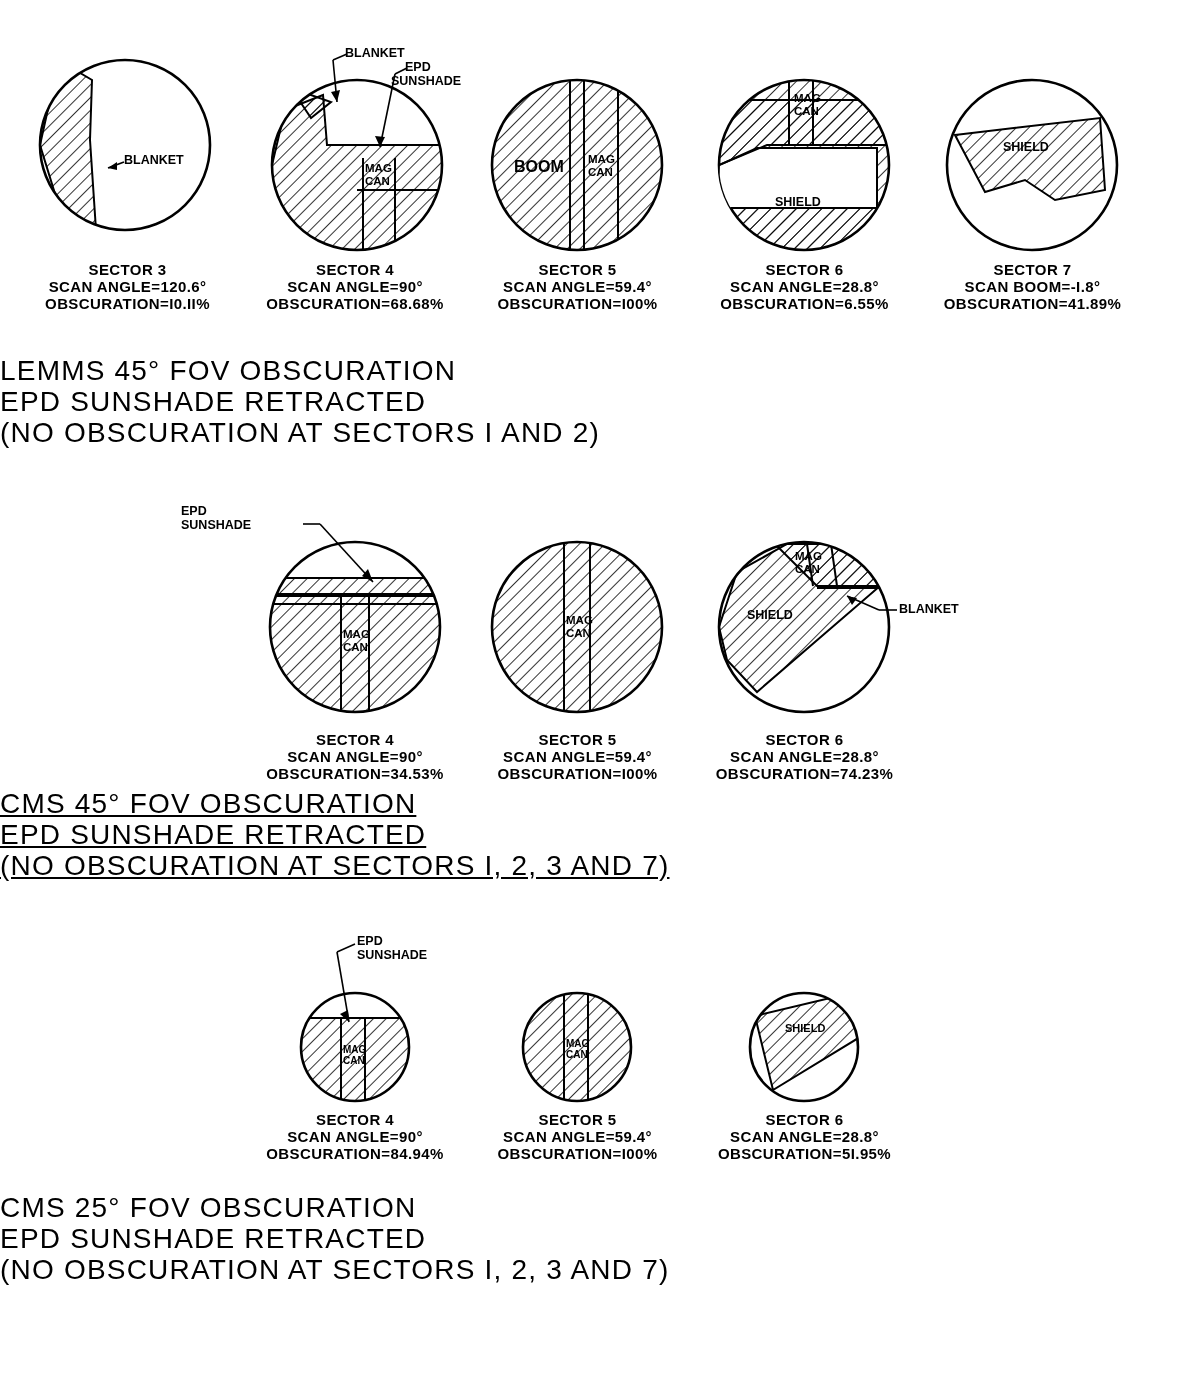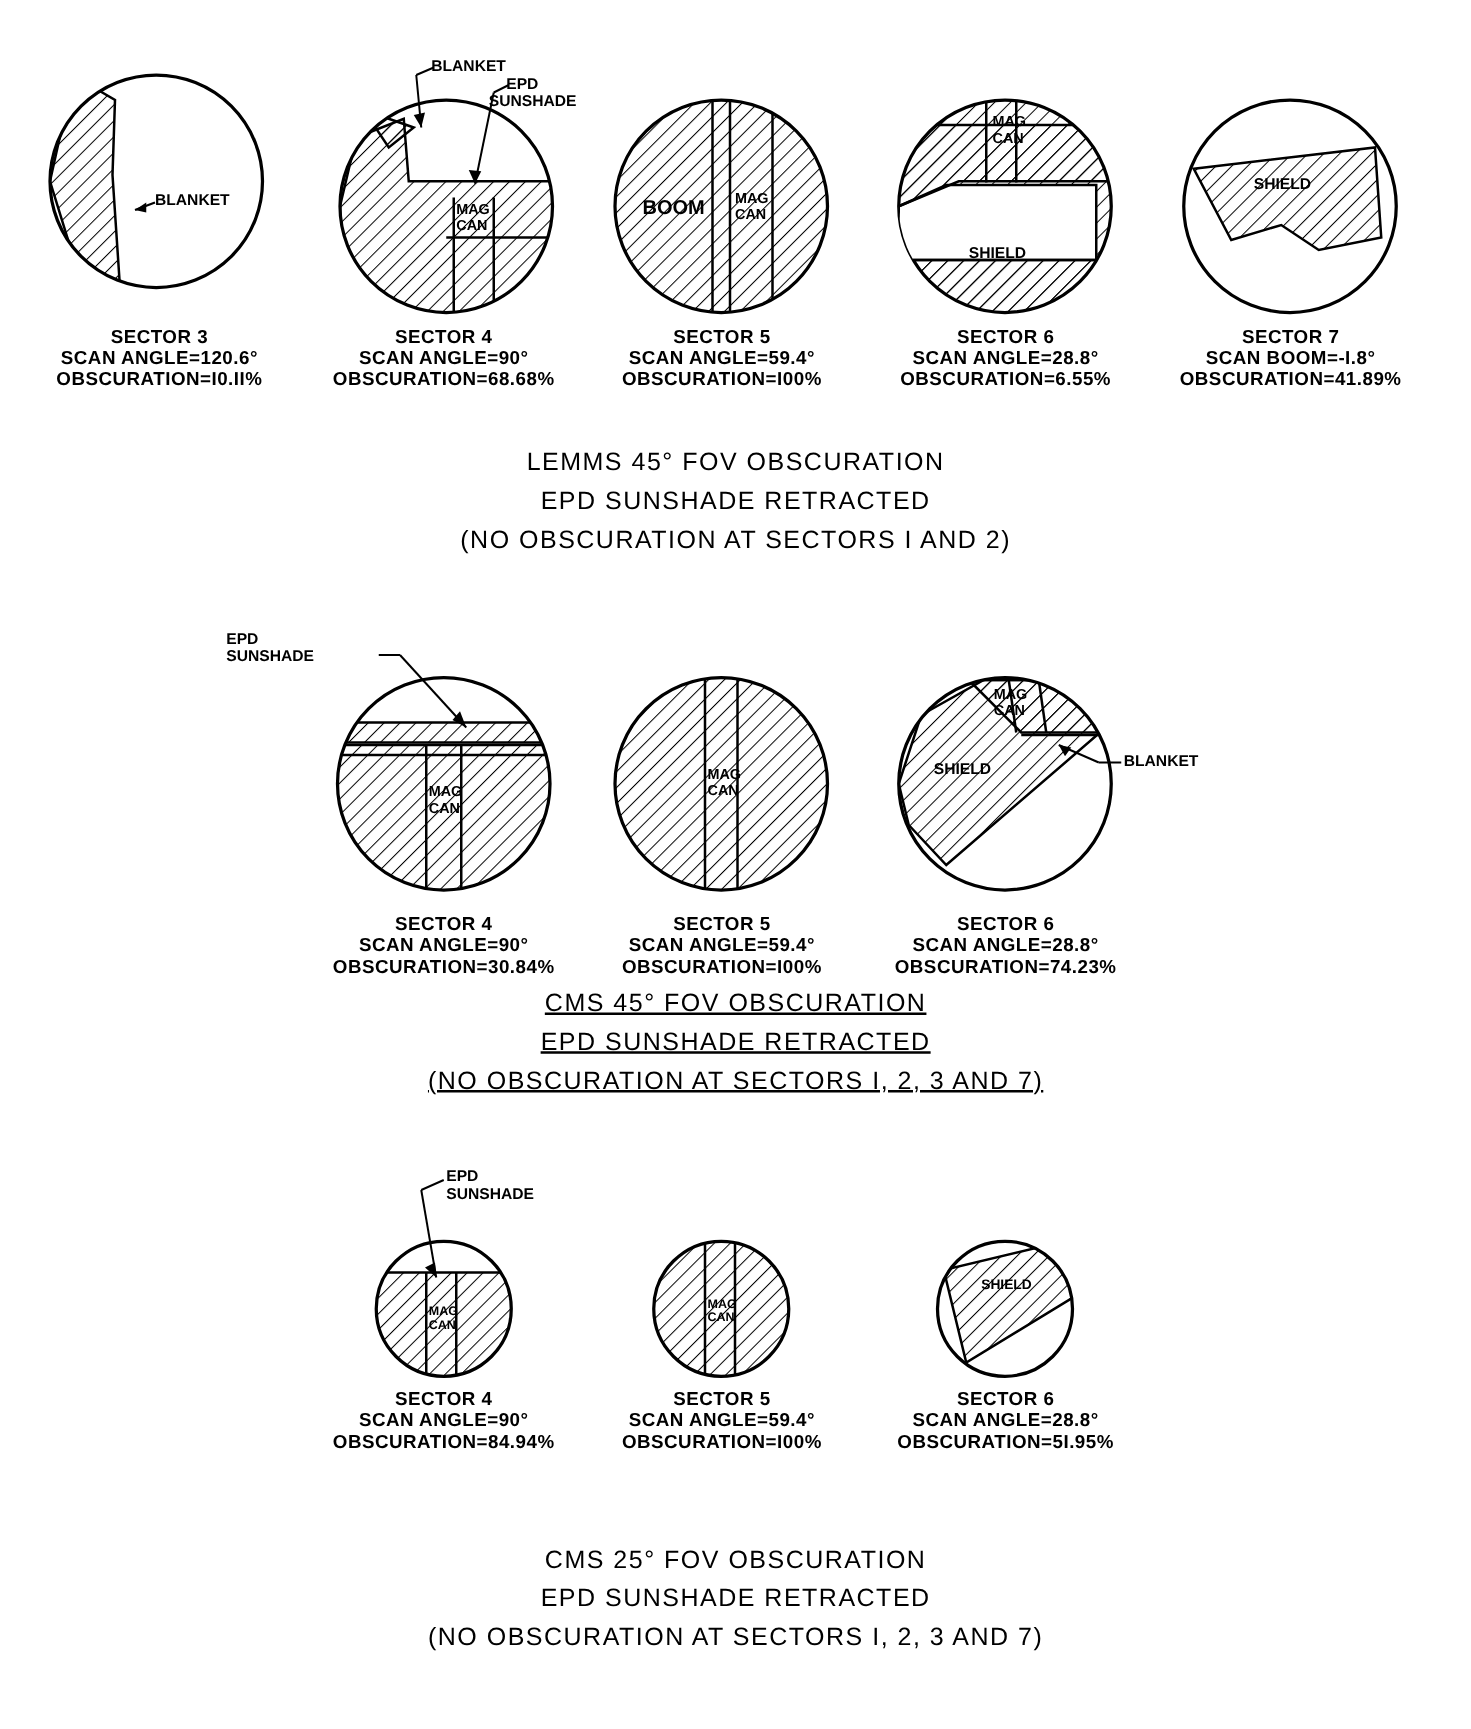--- a/index.html
+++ b/index.html
@@ -36,22 +36,21 @@
   }
   .caption {
     margin-top: 6px;
     font-size: 15px;
     font-weight: bold;
     letter-spacing: 0.4px;
     line-height: 17px;
     white-space: nowrap;
   }
   .group-title {
-    text-align: center;
-    font-size: 20px;
+    font-size: 28px;
     letter-spacing: 1.2px;
     line-height: 31px;
     white-space: nowrap;
   }
   svg { display: block; }
   .lbl {
     font-family: "Liberation Sans", sans-serif;
     font-weight: bold;
   }
 </style>
@@ -235,21 +234,21 @@
           <line x1="75" y1="24" x2="58" y2="24" stroke="#000" stroke-width="1.6"></line>
         </svg>
         <div class="lbl" style="position:absolute;left:-64px;top:4px;font-size:12.5px;">EPD</div>
         <div class="lbl" style="position:absolute;left:-64px;top:18px;font-size:12.5px;">SUNSHADE</div>
         <div class="lbl" style="position:absolute;left:98px;top:128px;font-size:11.5px;">MAG</div>
         <div class="lbl" style="position:absolute;left:98px;top:141px;font-size:11.5px;">CAN</div>
       </div>
       <div class="caption">
         <div>SECTOR 4</div>
         <div>SCAN ANGLE=90°</div>
-        <div>OBSCURATION=30.84%</div>
+        <div>OBSCURATION=34.53%</div>
       </div>
     </div>
 
     <div class="cell" style="left:470px;width:215px;">
       <div class="diagram-holder" style="width:215px;height:225px;">
         <svg width="215" height="225" viewBox="0 0 215 225">
           <defs>
               <clipPath id="d5">
                 <circle cx="107" cy="127" r="85"></circle>
               </clipPath>
@@ -386,18 +385,18 @@
       </div>
       <div class="caption">
         <div>SECTOR 6</div>
         <div>SCAN ANGLE=28.8°</div>
         <div>OBSCURATION=5I.95%</div>
       </div>
     </div>
 
   </div>
 
-  <div class="group-title" style="margin-top:88px;">
+  <div class="group-title" style="margin-top:47px;">
     <div>CMS 25° FOV OBSCURATION</div>
     <div>EPD SUNSHADE RETRACTED</div>
     <div>(NO OBSCURATION AT SECTORS I, 2, 3 AND 7)</div>
   </div>
 </div>
 
 </body></html>

